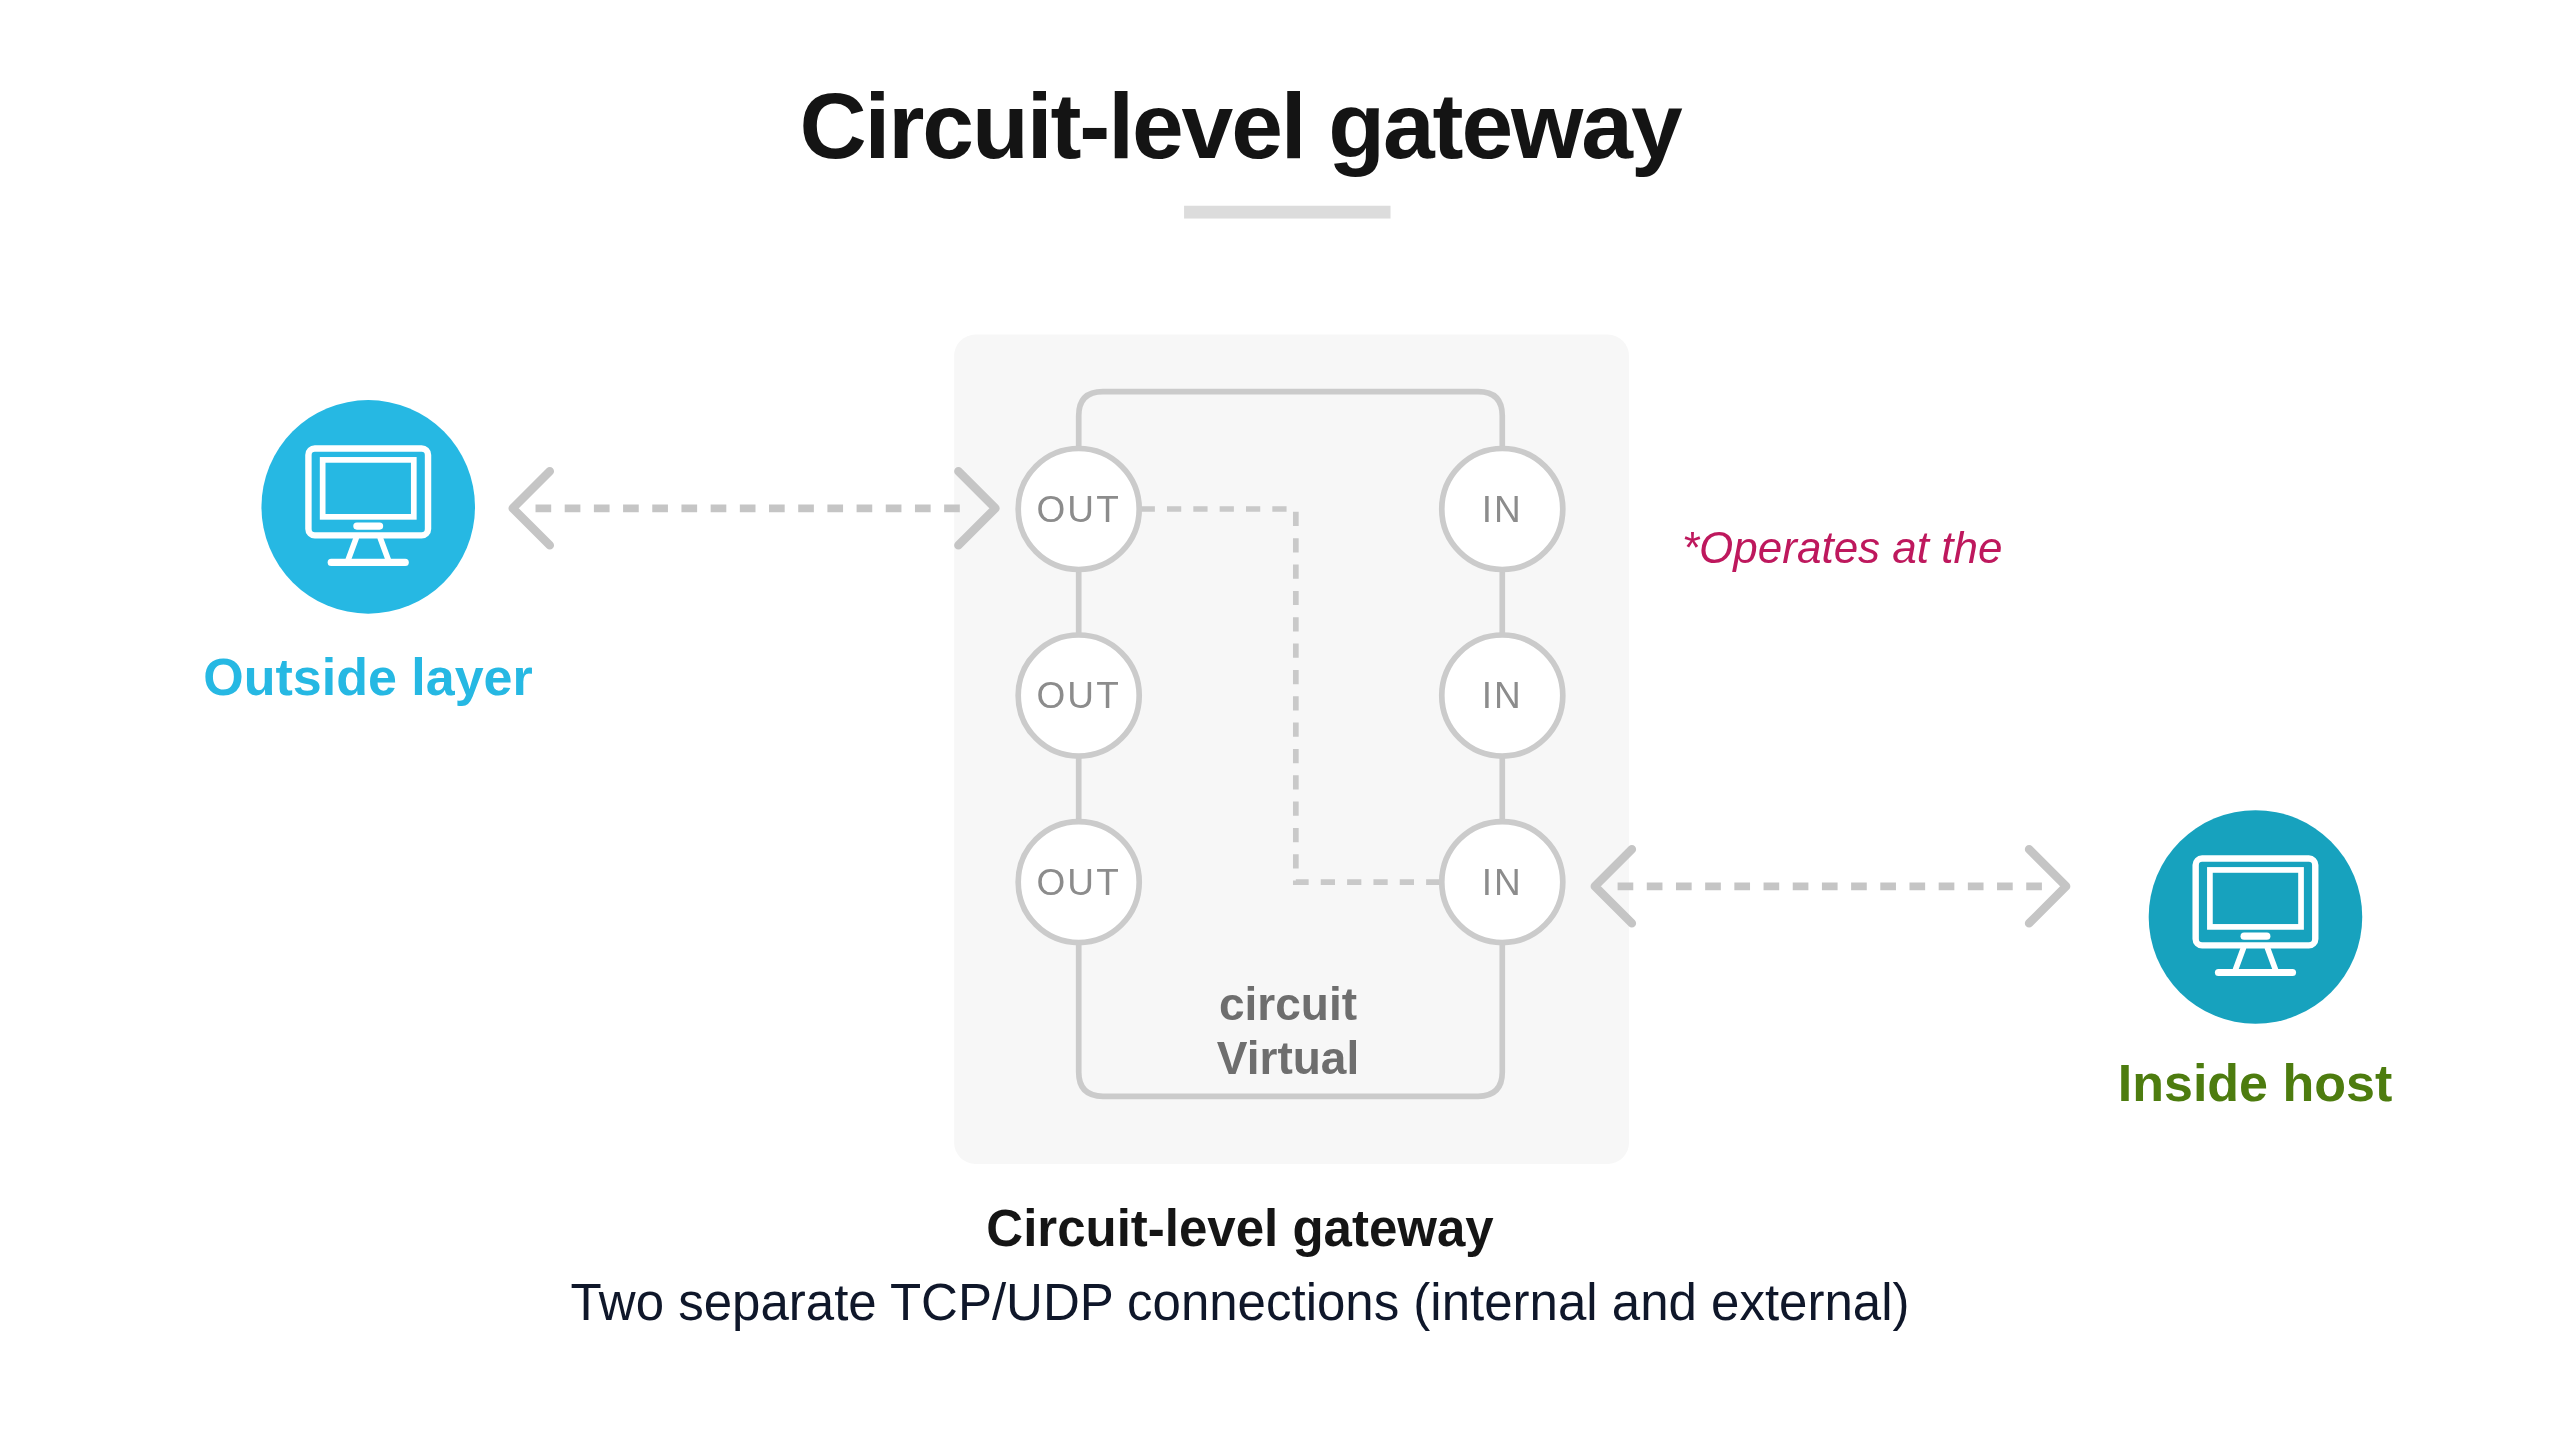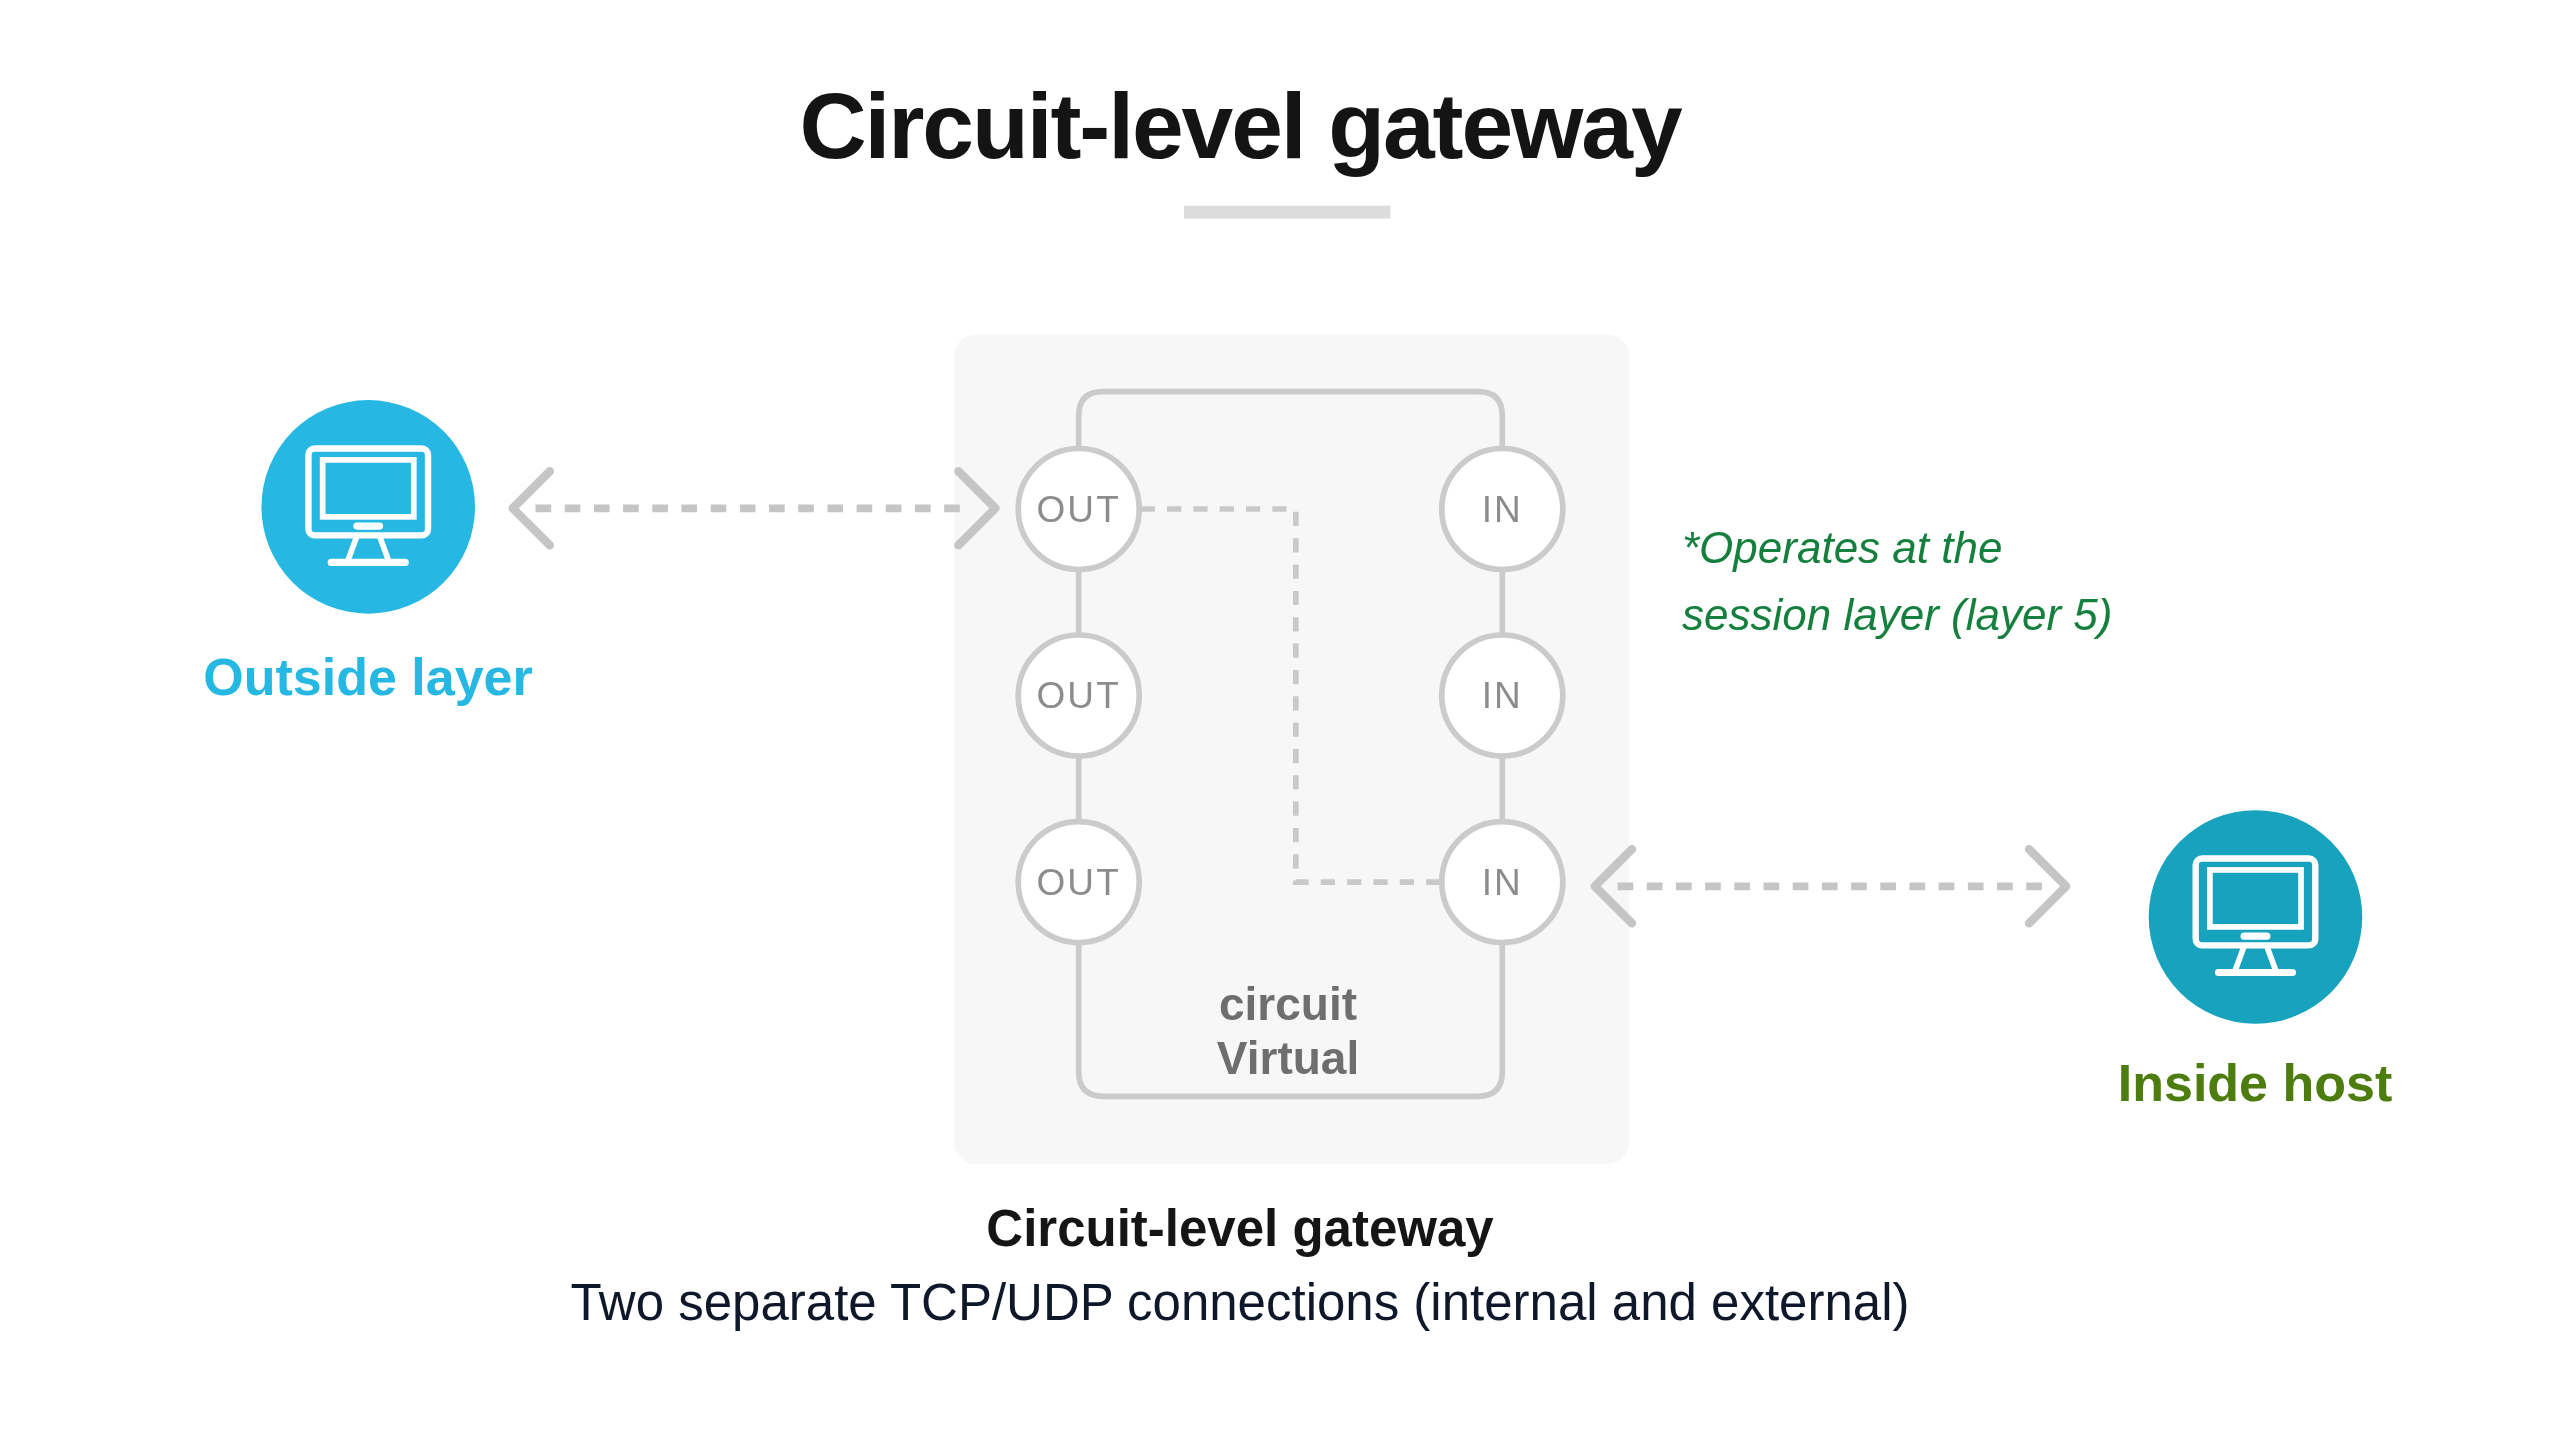--- a/index.html
+++ b/index.html
@@ -20,21 +20,21 @@
     font-weight: 800;
     letter-spacing: -2.1px;
     color: #141414;
   }
 
   .note {
     left: 1682px; top: 514px;
     font-size: 44px;
     font-style: italic;
     line-height: 67px;
-    color: #15803d;
+    color: #be185d;
   }
 
   .host-label {
     width: 498px;
     text-align: center;
     font-size: 52px;
     font-weight: 800;
     line-height: 63px;
   }
   .host-label.outside { left: 119px; top: 646px; color: #26b8e3; }
@@ -141,21 +141,20 @@
         <rect x="-64" y="-66" width="128" height="80" stroke-width="8"></rect>
         <line x1="-16" y1="27" x2="16" y2="27" stroke-width="10"></line>
         <path d="M -17 44 L -28 74 M 17 44 L 28 74" stroke-width="8"></path>
         <line x1="-52" y1="78" x2="52" y2="78" stroke-width="10"></line>
       </g>
     </g>
   </svg>
 
   <div class="abs note">
     <div>*Operates at the</div>
-    <div>session layer (layer 5)</div>
   </div>
 
   <div class="abs host-label outside">Outside layer</div>
   <div class="abs host-label inside">Inside host</div>
 
   <div class="abs vc-label">
     <div>circuit</div>
     <div>Virtual</div>
   </div>
 

